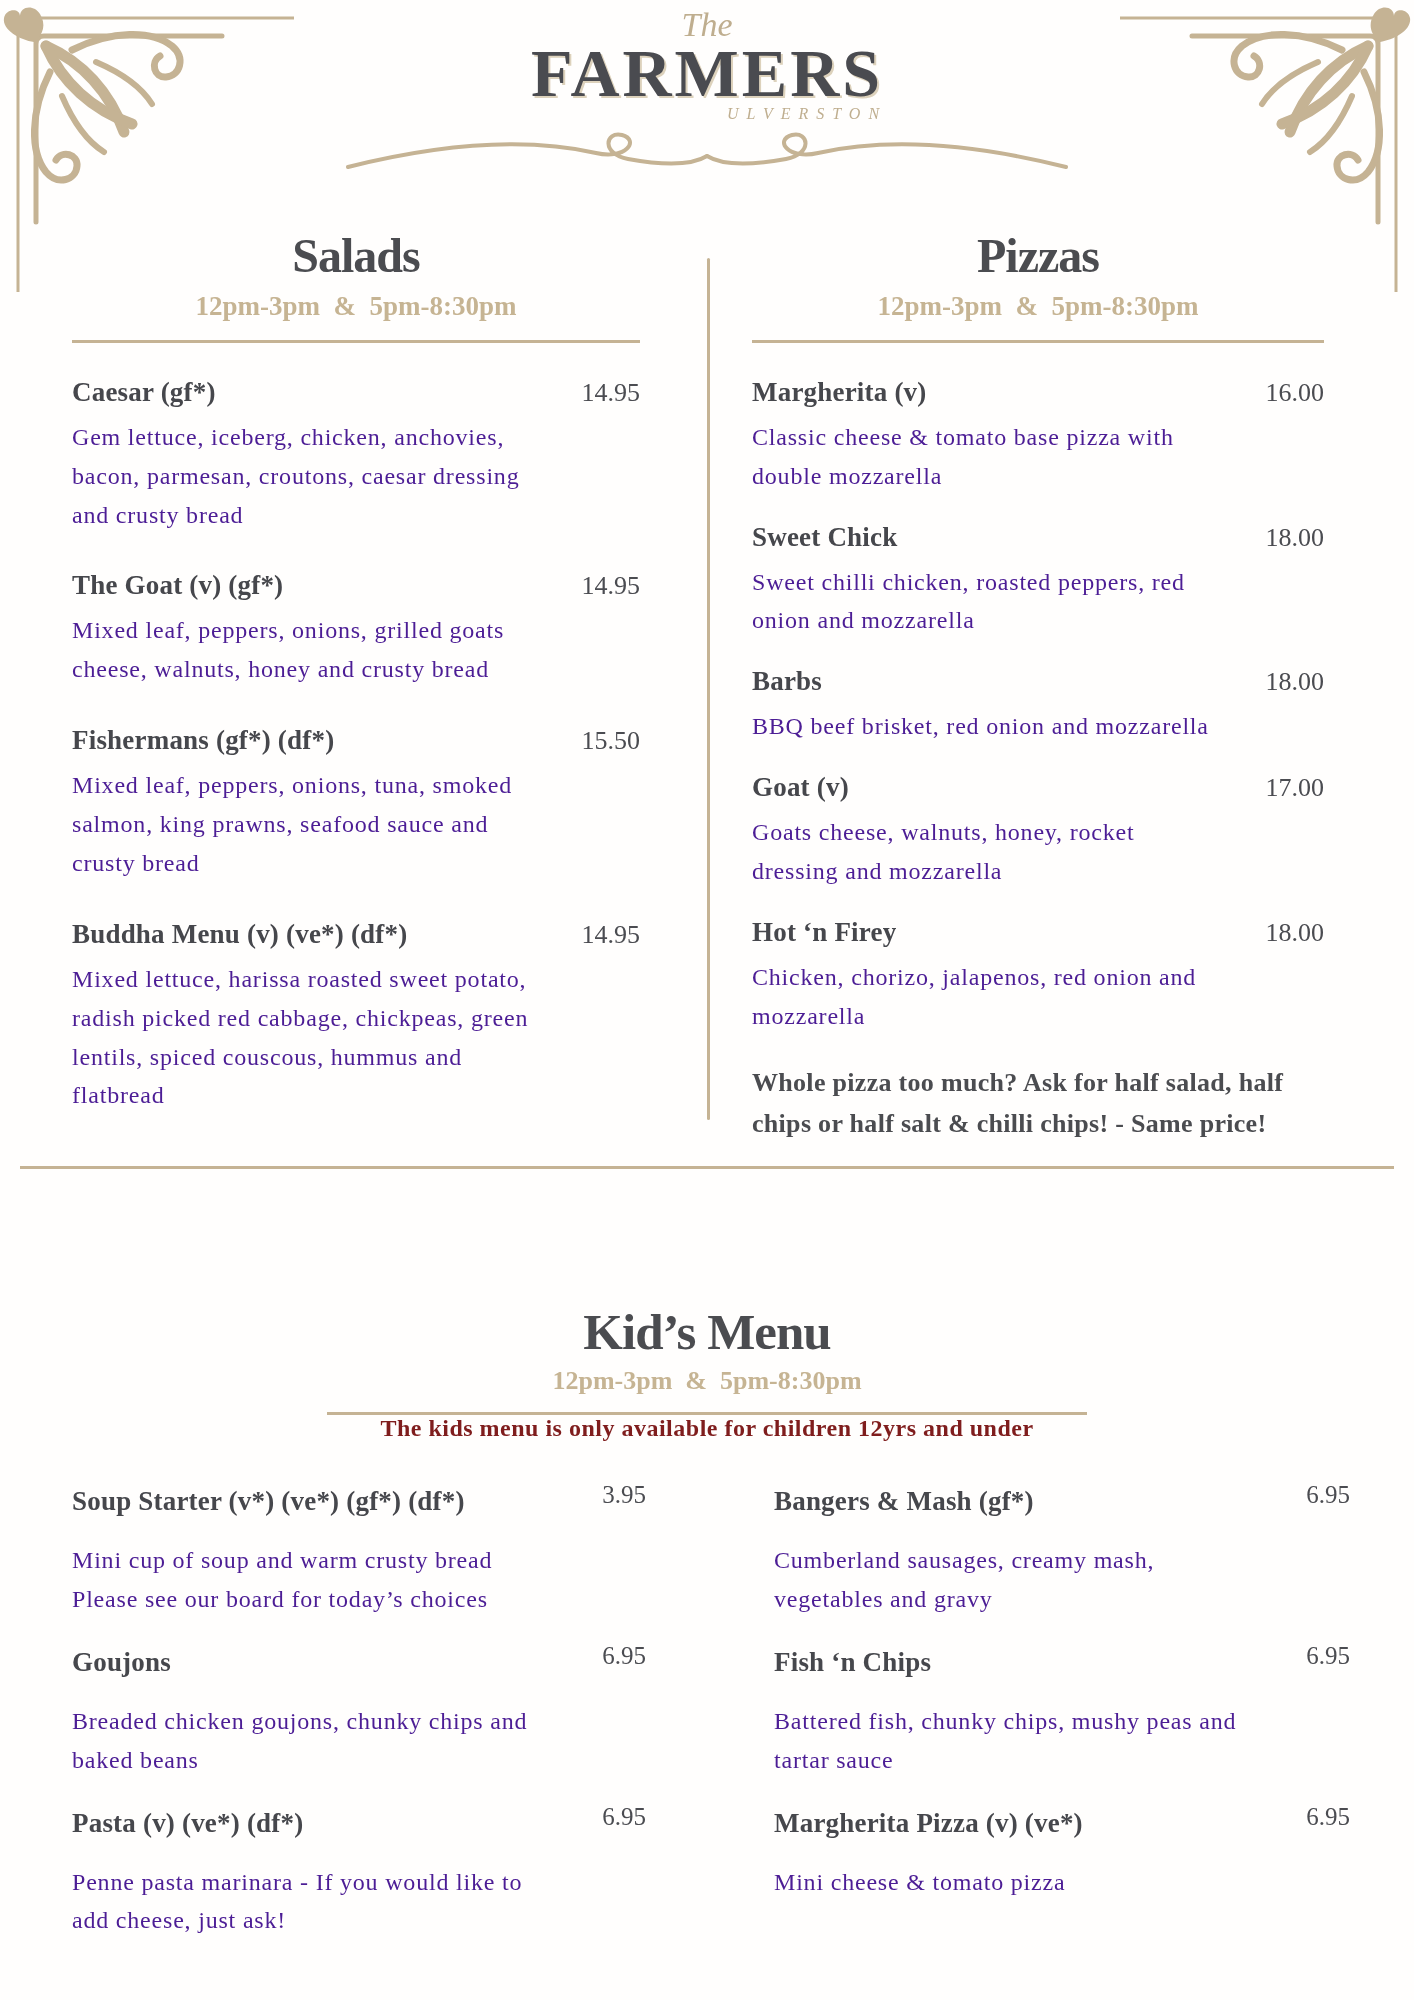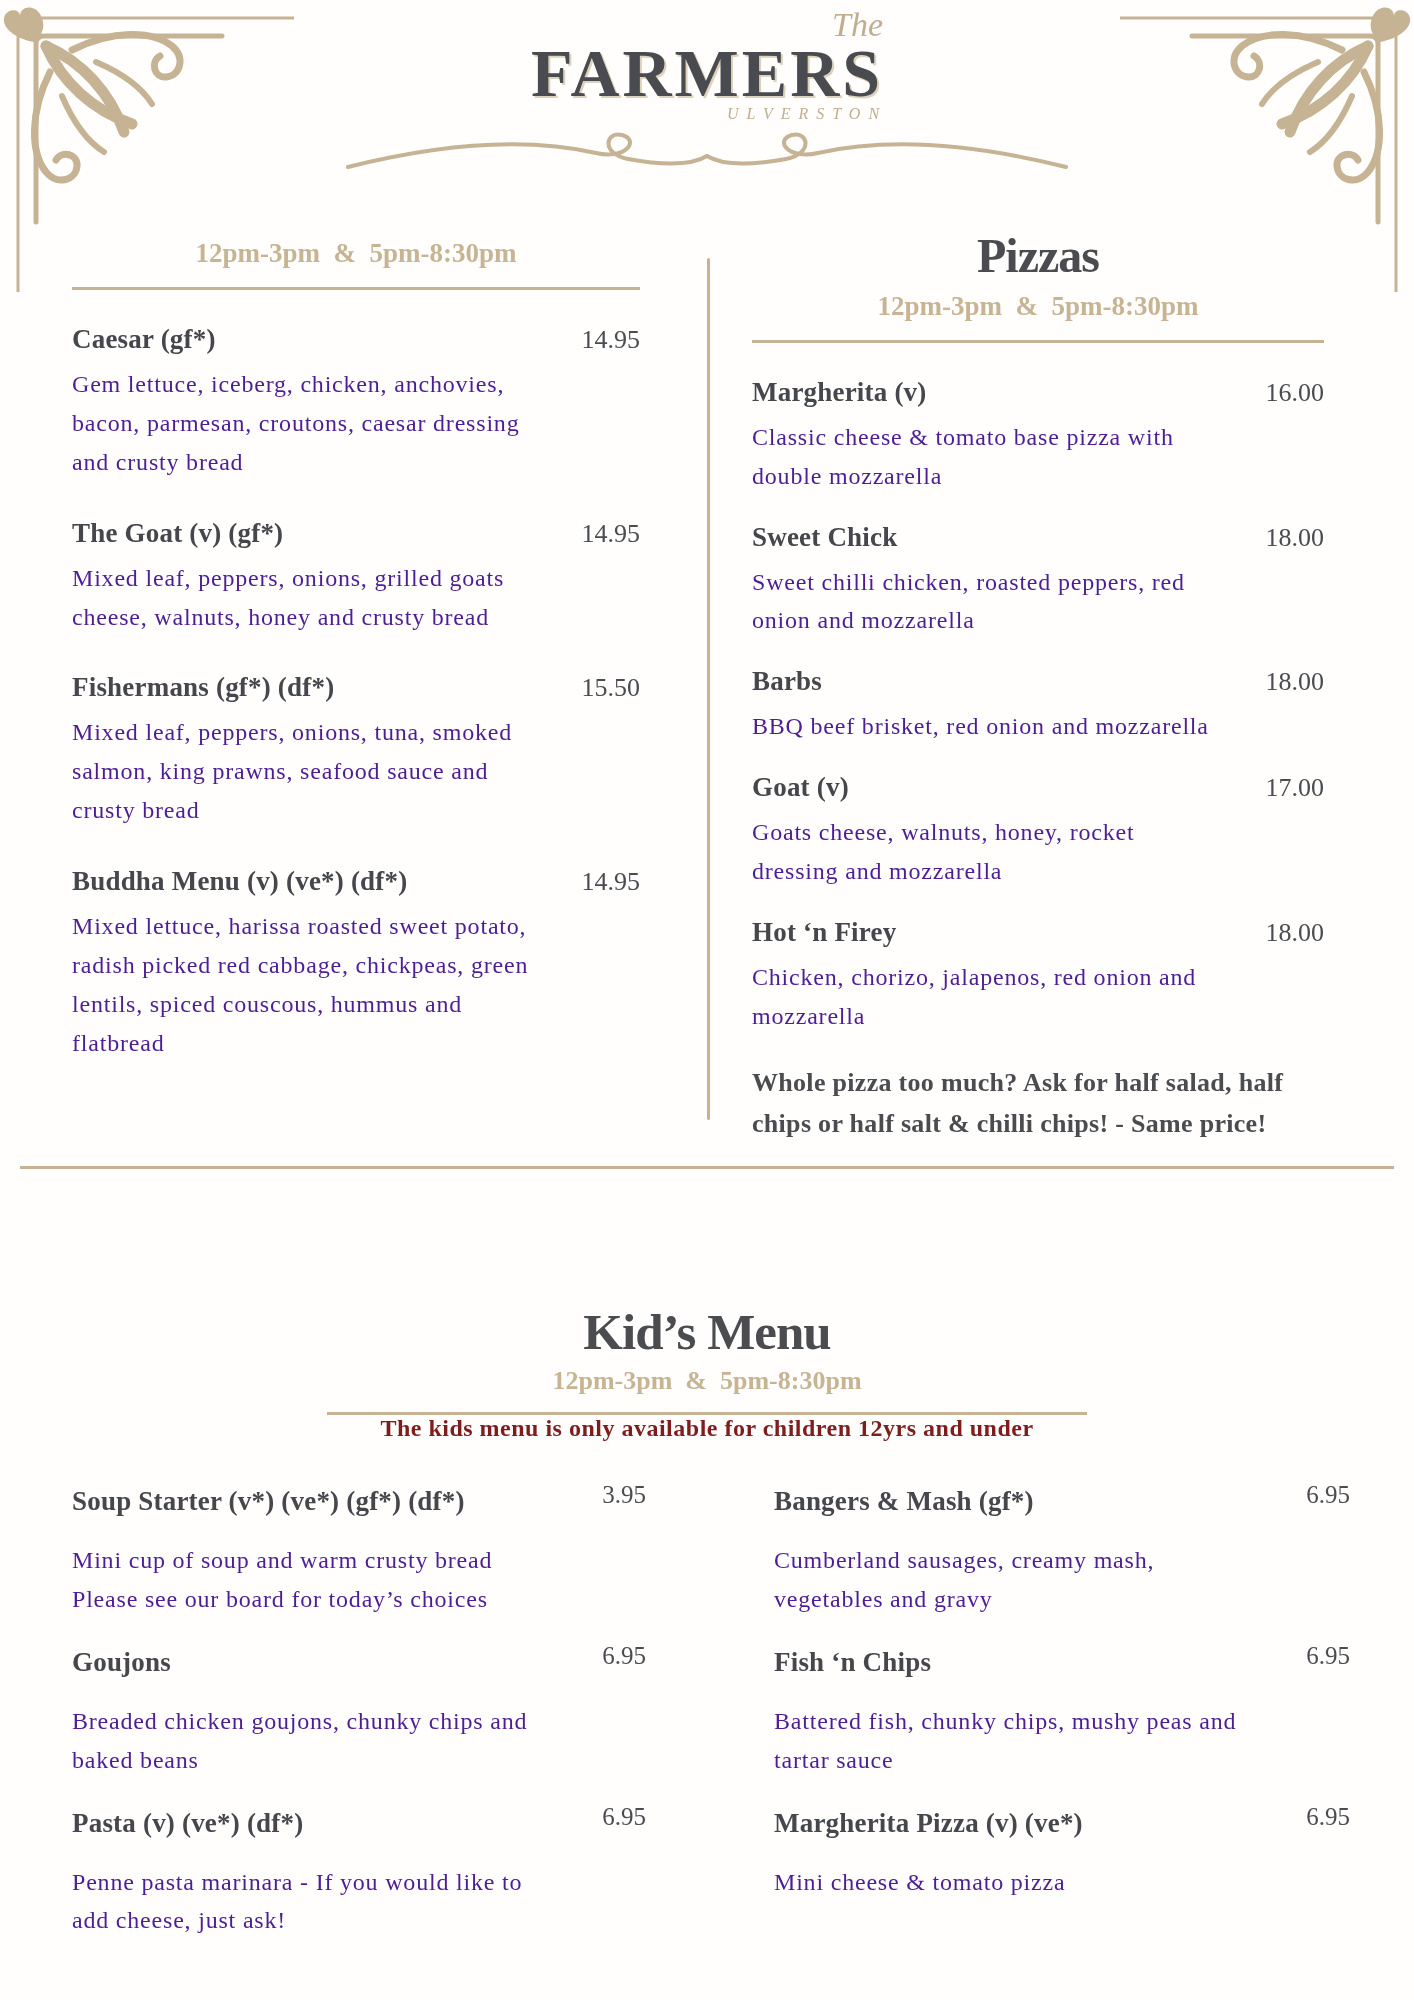--- a/index.html
+++ b/index.html
@@ -10,21 +10,21 @@
   }
 
   
   .corner { position:absolute; top:0; width:300px; height:300px; }
   .corner.left  { left:0; }
   .corner.right { right:0; transform:scaleX(-1); }
   .corner svg { display:block; width:100%; height:100%; }
 
   
   .logo { position:absolute; top:8px; left:0; right:0; text-align:center; }
-  .logo-inner { display:inline-block; position:relative;text-align:right; }
+  .logo-inner { display:inline-block; position:relative; }
   .logo-the {
     font-size:34px; font-style:italic; color:#bfae8f; line-height:1;
     margin-bottom:-4px;
   }
   .logo-name {
     font-size:68px; font-weight:bold; letter-spacing:3px; line-height:1.05;
     color:#4a4b50; text-shadow:2px 2px 0 #ddd2bc;
   }
   .logo-loc {
     position:absolute; right:-4px; bottom:-14px;
@@ -137,20 +137,21 @@
       <svg width="730" height="52" viewBox="0 0 730 52">
         <g fill="none" stroke="#c5b394" stroke-width="4" stroke-linecap="round">
           <path d="M6,40 C110,14 192,12 254,26 C284,33 298,13 280,8 C263,4 259,27 286,32 C330,40 352,37 365,29"></path>
           <path d="M724,40 C620,14 538,12 476,26 C446,33 432,13 450,8 C467,4 471,27 444,32 C400,40 378,37 365,29"></path>
         </g>
       </svg>
     </div>
   </div>
 
   <div class="col col-salads">
+    <div class="sec-title">Salads</div>
     <div class="sec-hours">12pm-3pm  &amp;  5pm-8:30pm</div>
     <div class="sec-rule"></div>
 
     <div class="item">
       <div class="item-head">
         <span class="item-name">Caesar (gf*)</span>
         <span class="item-price">14.95</span>
       </div>
       <div class="item-desc">Gem lettuce, iceberg, chicken, anchovies,
 bacon, parmesan, croutons, caesar dressing

